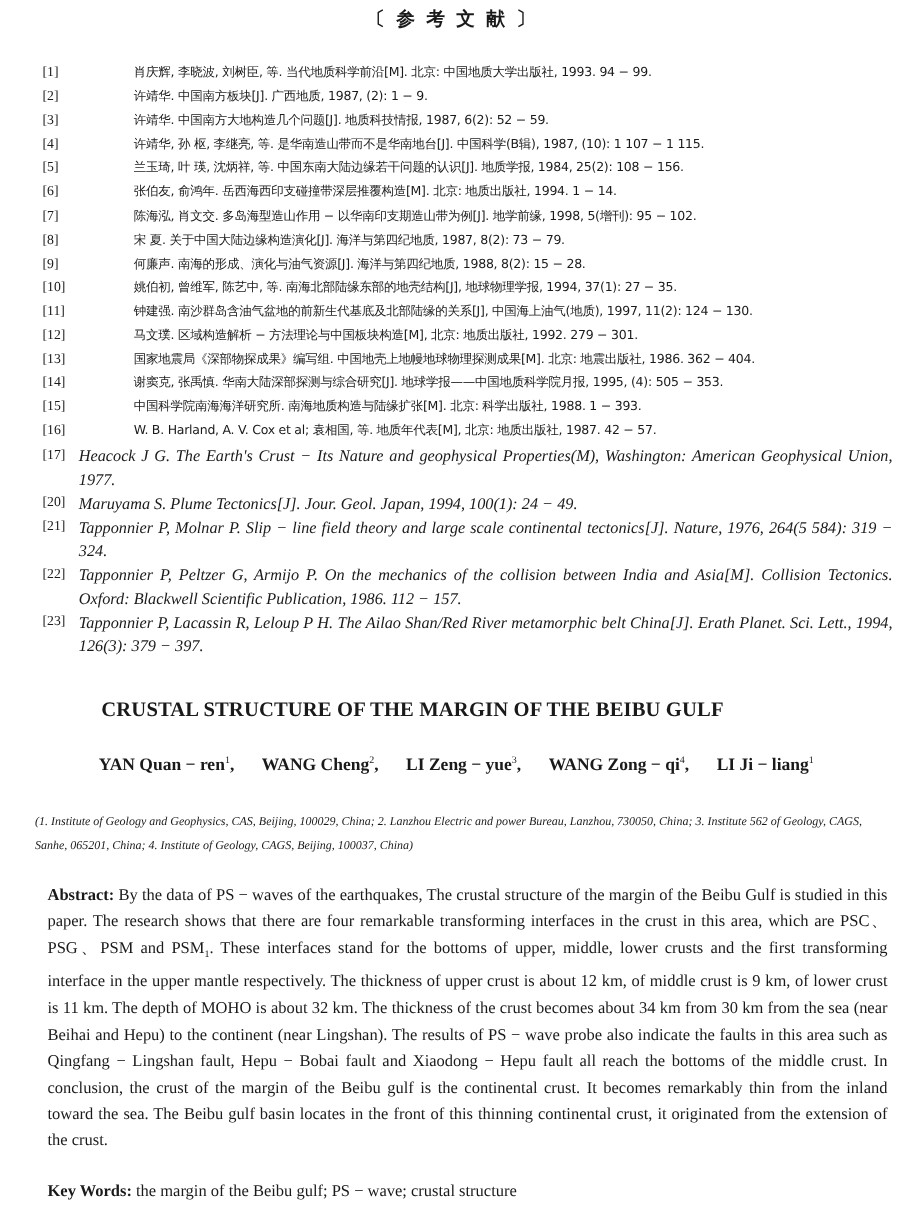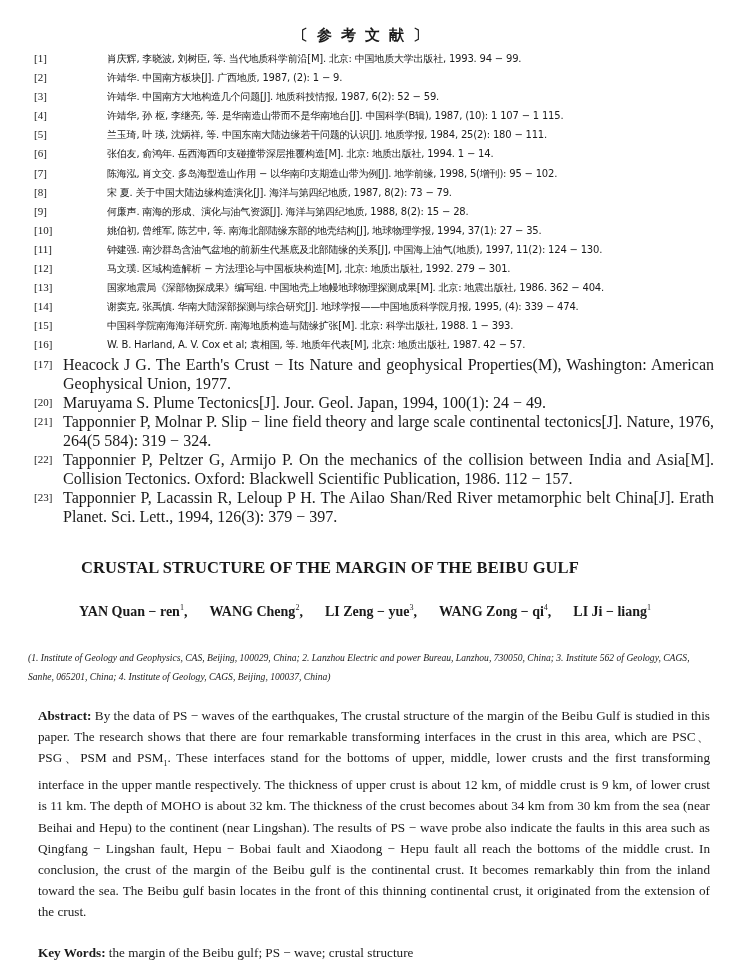--- a/index.html
+++ b/index.html
@@ -5,31 +5,30 @@
     html, body { margin: 0; padding: 0; background: #ffffff; }
     body {
       width: 730px; height: 976px; position: relative; overflow: hidden;
       color: #1a1a1a;
       font-family: "Liberation Serif", "DejaVu Serif", serif;
     }
     .refs-heading {
       position: absolute; top: 6px; left: 0; width: 730px; text-align: center;
       font-family: "DejaVu Sans", sans-serif; font-size: 15px; font-weight: bold;
       letter-spacing: 9px;
-      margin-top: 20px;
     }
     .refs {
       position: absolute; top: 49px; left: 34px; width: 680px;
       font-size: 10.6px; line-height: 19.1px;
     }
     .ref { display: flex; }
     .ref-num { width: 29px; flex: 0 0 29px; font-family: "Liberation Serif", serif; font-size: 11px; }
     .ref-text { flex: 1; }
     .ref-text.cn { font-family: "DejaVu Sans", sans-serif; font-size: 10px; letter-spacing: -0.2px; margin-left: 44px; }
-    .ref-text.en { font-size: 16px; text-align: justify; text-align-last: left; }
+    .ref-text.en { font-size: 13px; text-align: justify; text-align-last: left; font-style: italic; }
     .en-title {
       position: absolute; top: 558px; left: 0; width: 660px; text-align: center;
       font-size: 16.5px; font-weight: bold; letter-spacing: 0.1px;
     }
     .authors {
       position: absolute; top: 603px; left: 0; width: 730px; text-align: center;
       font-size: 14px; font-weight: bold;
     }
     .author { margin: 0 11px; }
     .author sup { font-size: 8px; font-weight: normal; }
@@ -65,21 +64,21 @@
     <div class="ref">
       <span class="ref-num">[3]</span>
       <span class="ref-text cn">许靖华. 中国南方大地构造几个问题[J]. 地质科技情报, 1987, 6(2): 52 − 59.</span>
     </div>
     <div class="ref">
       <span class="ref-num">[4]</span>
       <span class="ref-text cn">许靖华, 孙 枢, 李继亮, 等. 是华南造山带而不是华南地台[J]. 中国科学(B辑), 1987, (10): 1 107 − 1 115.</span>
     </div>
     <div class="ref">
       <span class="ref-num">[5]</span>
-      <span class="ref-text cn">兰玉琦, 叶 瑛, 沈炳祥, 等. 中国东南大陆边缘若干问题的认识[J]. 地质学报, 1984, 25(2): 180 − 111.</span>
+      <span class="ref-text cn">兰玉琦, 叶 瑛, 沈炳祥, 等. 中国东南大陆边缘若干问题的认识[J]. 地质学报, 1984, 25(2): 108 − 156.</span>
     </div>
     <div class="ref">
       <span class="ref-num">[6]</span>
       <span class="ref-text cn">张伯友, 俞鸿年. 岳西海西印支碰撞带深层推覆构造[M]. 北京: 地质出版社, 1994. 1 − 14.</span>
     </div>
     <div class="ref">
       <span class="ref-num">[7]</span>
       <span class="ref-text cn">陈海泓, 肖文交. 多岛海型造山作用 − 以华南印支期造山带为例[J]. 地学前缘, 1998, 5(增刊): 95 − 102.</span>
     </div>
     <div class="ref">
@@ -101,21 +100,21 @@
     <div class="ref">
       <span class="ref-num">[12]</span>
       <span class="ref-text cn">马文璞. 区域构造解析 − 方法理论与中国板块构造[M], 北京: 地质出版社, 1992. 279 − 301.</span>
     </div>
     <div class="ref">
       <span class="ref-num">[13]</span>
       <span class="ref-text cn">国家地震局《深部物探成果》编写组. 中国地壳上地幔地球物理探测成果[M]. 北京: 地震出版社, 1986. 362 − 404.</span>
     </div>
     <div class="ref">
       <span class="ref-num">[14]</span>
-      <span class="ref-text cn">谢窦克, 张禹慎. 华南大陆深部探测与综合研究[J]. 地球学报——中国地质科学院月报, 1995, (4): 339 − 474.</span>
+      <span class="ref-text cn">谢窦克, 张禹慎. 华南大陆深部探测与综合研究[J]. 地球学报——中国地质科学院月报, 1995, (4): 505 − 353.</span>
     </div>
     <div class="ref">
       <span class="ref-num">[15]</span>
       <span class="ref-text cn">中国科学院南海海洋研究所. 南海地质构造与陆缘扩张[M]. 北京: 科学出版社, 1988. 1 − 393.</span>
     </div>
     <div class="ref">
       <span class="ref-num">[16]</span>
       <span class="ref-text cn">W. B. Harland, A. V. Cox et al; 袁相国, 等. 地质年代表[M], 北京: 地质出版社, 1987. 42 − 57.</span>
     </div>
     <div class="ref">

